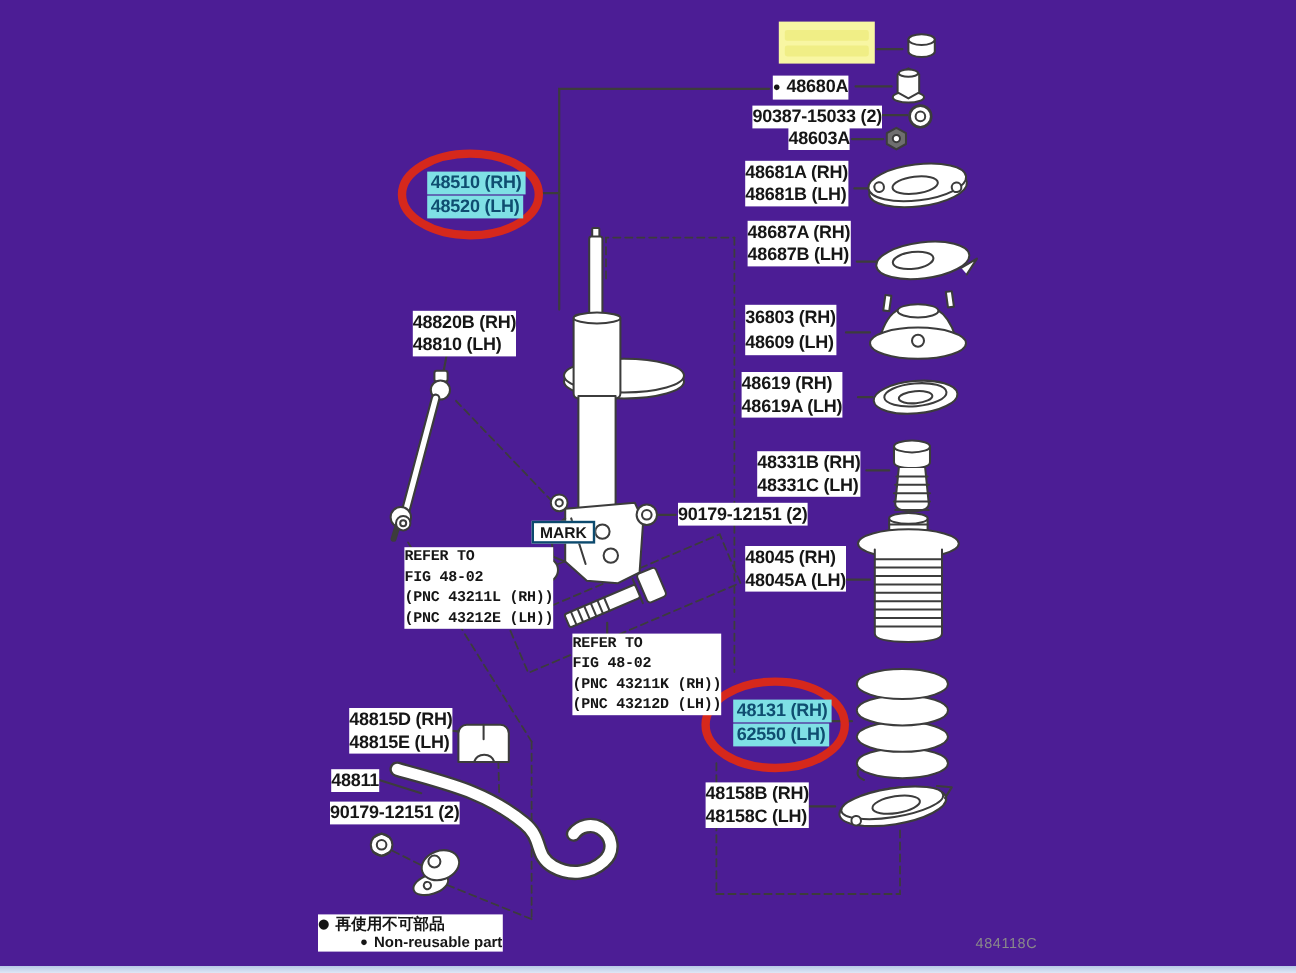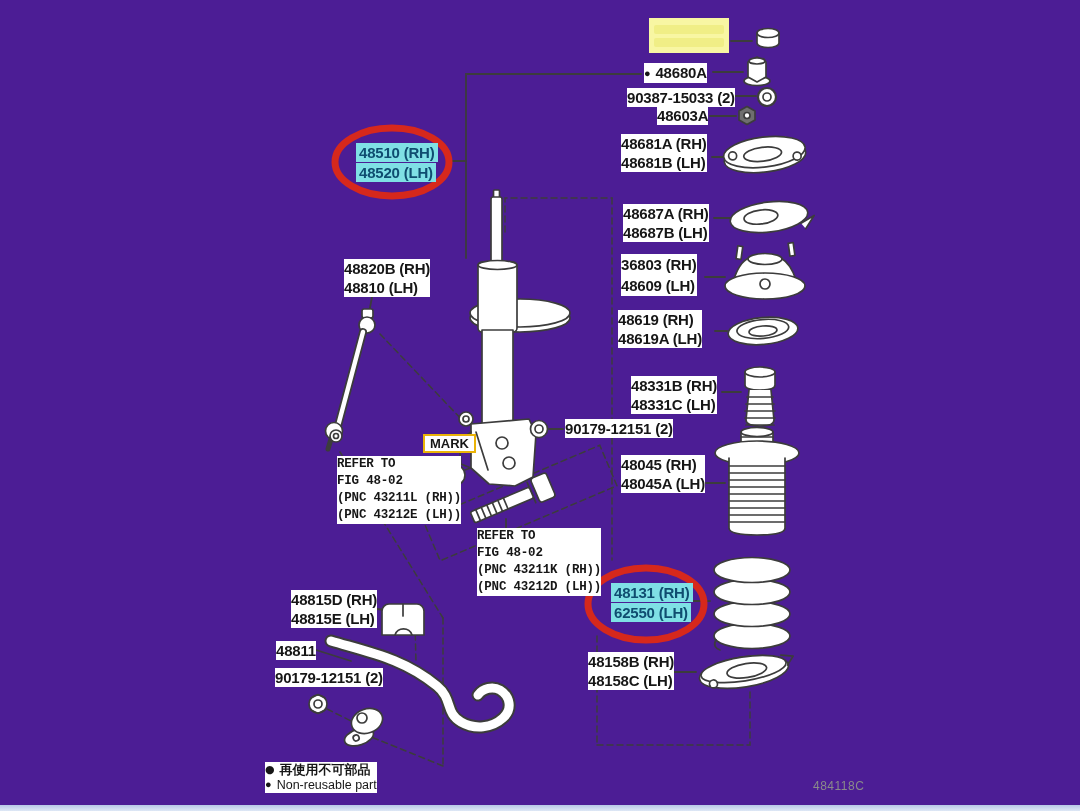--- a/index.html
+++ b/index.html
@@ -8,28 +8,28 @@
   #art{position:absolute;left:0;top:0;}
   .lbl{position:absolute;color:#161616;font-weight:700;font-size:15px;line-height:19px;
        letter-spacing:-0.2px;white-space:nowrap;background:#fff;}
   .lbl .ln{display:block;}
   .wide .ln{line-height:21px;}
   .num{font-size:15px;}
   .sm{font-size:12.5px;line-height:17px;font-family:Liberation Mono, monospace;}
   .cyan{background:transparent;}
   .cyan .ln{background:#7fe0e5;color:#0f4d70;padding:0 3px;width:fit-content;margin-bottom:1px;}
   .bullet{font-size:11px;margin-right:5px;vertical-align:1px;}
-  .markbox{position:absolute;border:2px solid #eab308;font-weight:700;font-size:13px;
-           line-height:15px;padding:0 5px;background:#fff;color:#161616;}
+  .markbox{position:absolute;border:2px solid #0c4a6e;font-weight:700;font-size:13px;
+           line-height:15px;padding:0 5px;background:#fff;color:#161616;margin-left:20px;}
   .ynote{position:absolute;width:80px;height:35px;background:#f8f6a3;display:flex;
          flex-direction:column;justify-content:center;gap:4px;padding:2px 5px;box-sizing:border-box;}
   .ynote .bar{height:9px;background:#f0ee86;border-radius:2px;}
   .legend{position:absolute;left:265px;top:762px;color:#161616;background:#fff;}
   .legend .jp{font-family:"DejaVu Sans","Liberation Sans",sans-serif;font-weight:700;font-size:13px;line-height:15px;}
-  .legend .en{font-weight:400;font-size:12.5px;line-height:15px;}
+  .legend .en{font-weight:700;font-size:12.5px;line-height:15px;margin-left:35px;}
   .figcode{position:absolute;left:768px;top:779px;font-size:12px;color:#8a8a8a;letter-spacing:0.5px;margin-left:45px;}
   .edge{position:absolute;left:0;right:0;bottom:0;height:6px;
         background:linear-gradient(#b7c8e6,#dfe8f6);}
 </style>
 </head>
 <body>
 
 <div id="canvas">
 
 <svg id="art" width="1080" height="811" viewBox="0 0 1080 811">
@@ -247,21 +247,21 @@
 
 <div class="lbl" style="left:657px;top:106px">
   <span>48603A</span>
 </div>
 
 <div class="lbl" style="left:621px;top:134px">
   <span class="ln">48681A (RH)</span>
   <span class="ln">48681B (LH)</span>
 </div>
 
-<div class="lbl" style="left:623px;top:204px">
+<div class="lbl" style="left:623px;top:184px">
   <span class="ln">48687A (RH)</span>
   <span class="ln">48687B (LH)</span>
 </div>
 
 <div class="lbl wide" style="left:621px;top:254px">
   <span class="ln">36803 (RH)</span>
   <span class="ln">48609 (LH)</span>
 </div>
 
 <div class="lbl" style="left:618px;top:310px">

